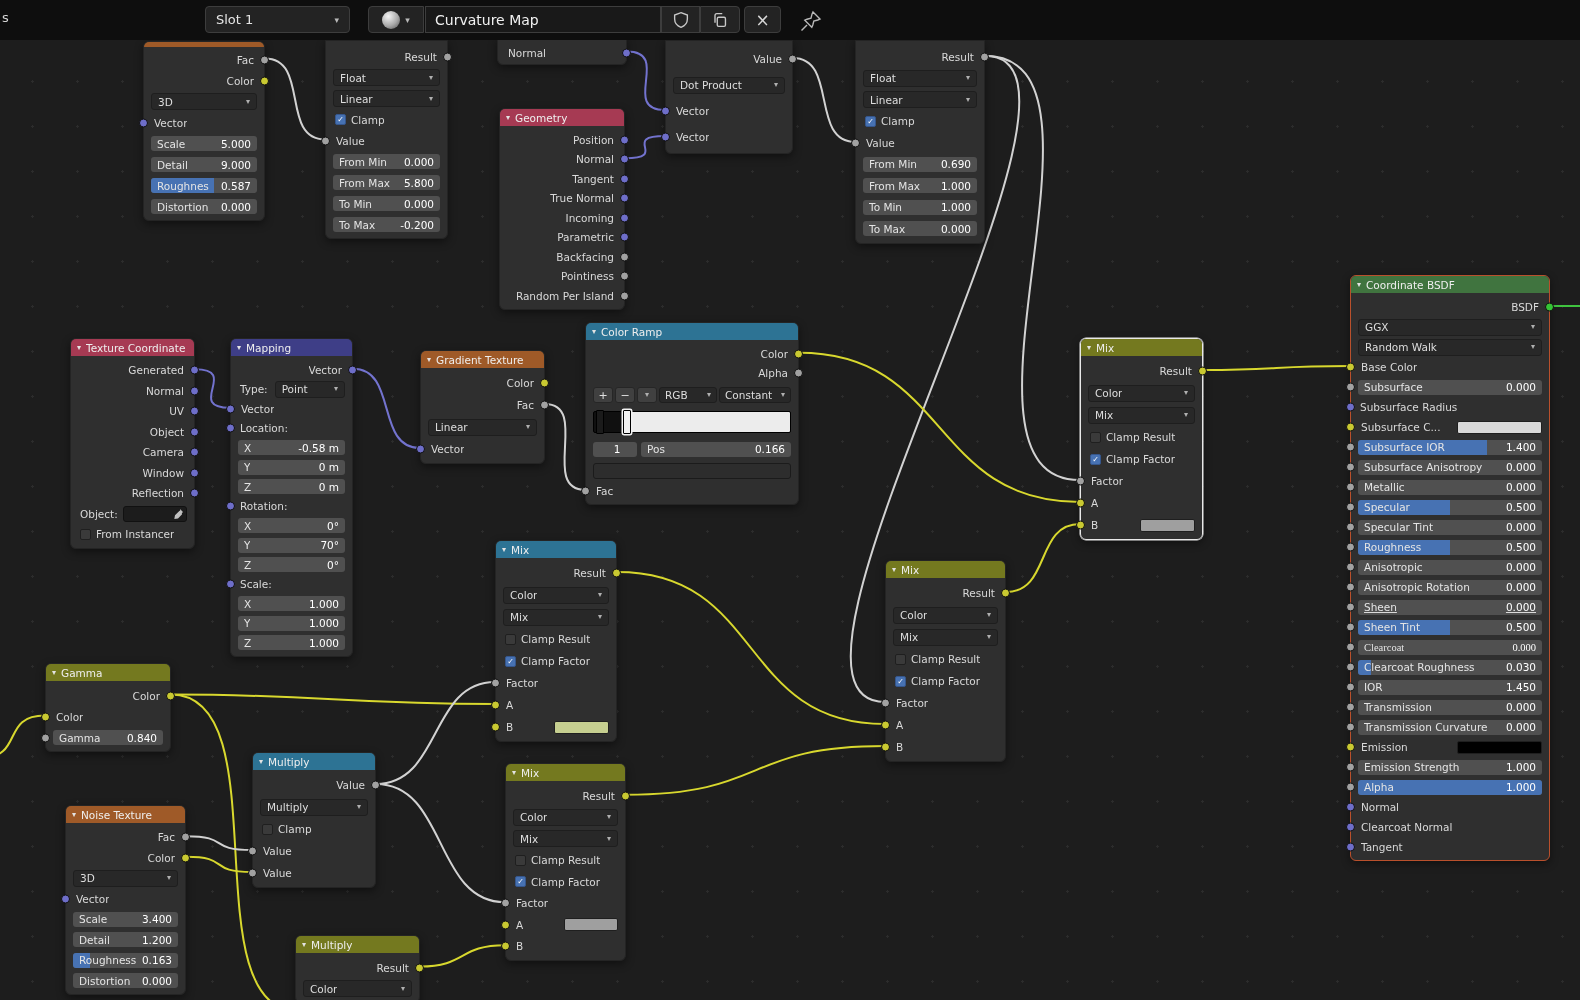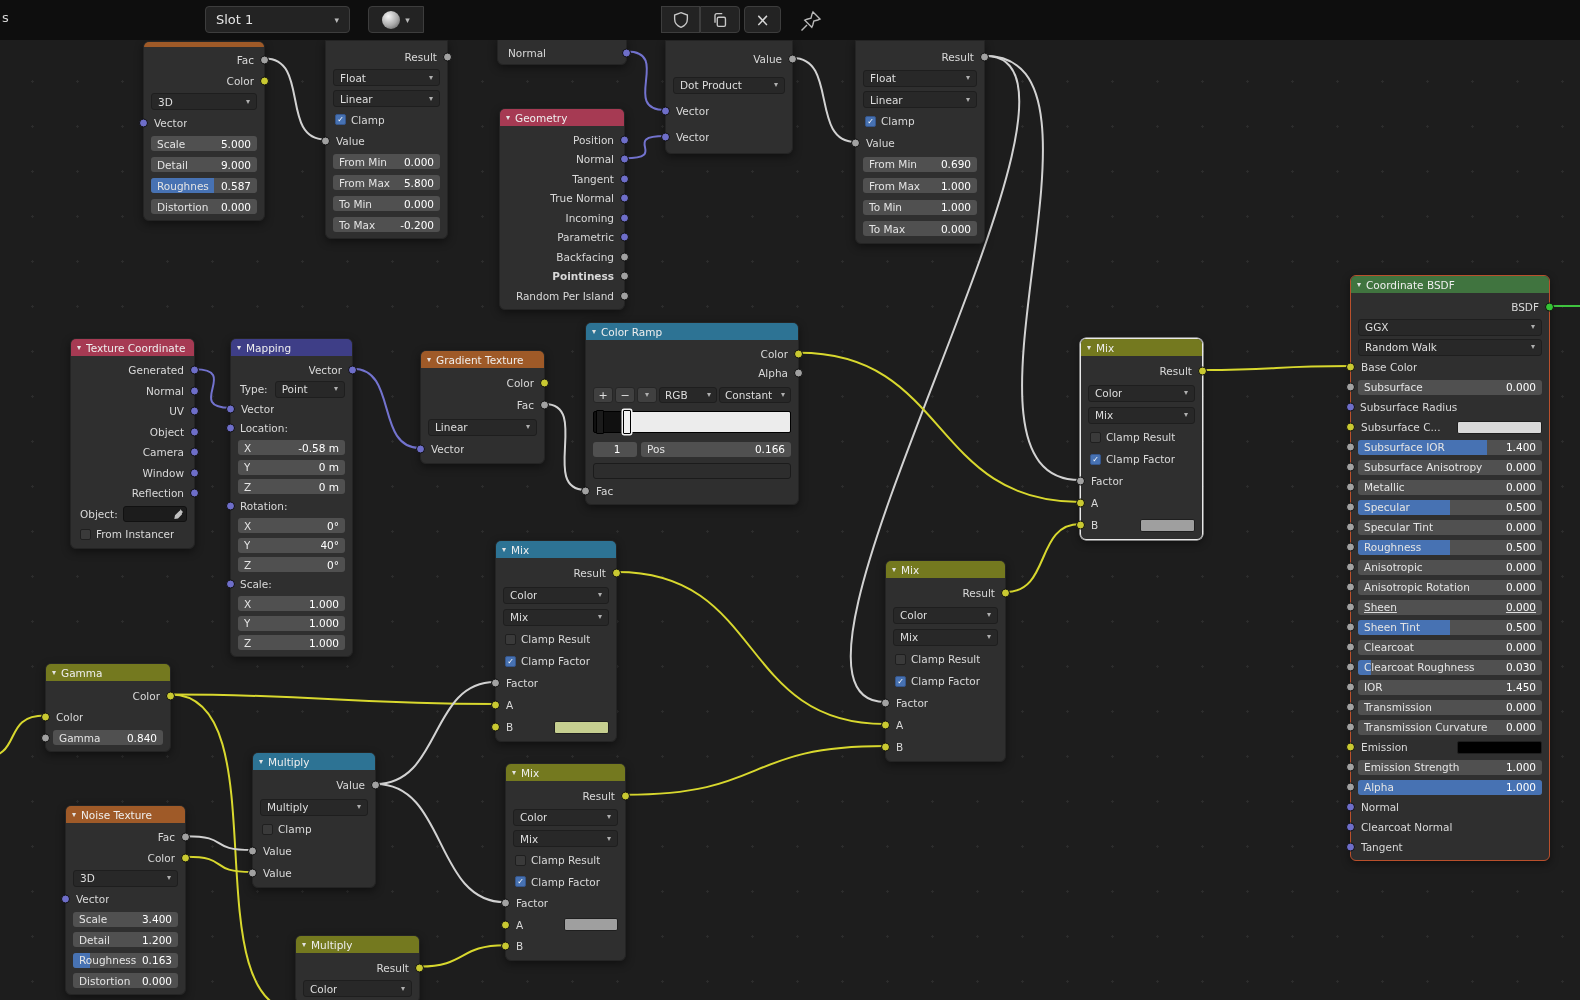--- a/index.html
+++ b/index.html
@@ -251,21 +251,21 @@
           <span class="sock r" style="background: rgb(110, 110, 201);"></span>
         </div>
         <div class="row r-out" style="height: 19.5px;">
           <span class="tlbl">Parametric</span>
           <span class="sock r" style="background: rgb(110, 110, 201);"></span>
         </div>
         <div class="row r-out" style="height: 19.5px;">
           <span class="tlbl">Backfacing</span>
           <span class="sock r" style="background: rgb(161, 161, 161);"></span>
         </div>
-        <div class="row r-out" style="height: 19.5px; font-weight: bold;">
+        <div class="row r-out" style="height: 19.5px;">
           <span class="tlbl">Pointiness</span>
           <span class="sock r" style="background: rgb(161, 161, 161);"></span>
         </div>
         <div class="row r-out" style="height: 19.5px;">
           <span class="tlbl">Random Per Island</span>
           <span class="sock r" style="background: rgb(161, 161, 161);"></span>
         </div>
       </div>
     </div>
     <div class="node cut" style="left: 665px; top: 40px; width: 128px;">
@@ -441,21 +441,21 @@
         </div>
         <div class="row" style="height: 19.5px;">
           <div class="field">
             <span class="nlbl">X</span>
             <span class="nval">0°</span>
           </div>
         </div>
         <div class="row" style="height: 19.5px;">
           <div class="field">
             <span class="nlbl">Y</span>
-            <span class="nval">40°</span>
+            <span class="nval">70°</span>
           </div>
         </div>
         <div class="row" style="height: 19.5px;">
           <div class="field">
             <span class="nlbl">Z</span>
             <span class="nval">0°</span>
           </div>
         </div>
         <div class="row lblrow" style="height: 19.5px;">
           <span class="sock l" style="background: rgb(110, 110, 201);"></span>
@@ -718,21 +718,21 @@
           </div>
         </div>
         <div class="row" style="height: 20px;">
           <span class="sock l" style="background: rgb(161, 161, 161);"></span>
           <div class="field">
             <div class="fill" style="width: 50%;"></div>
             <span class="nlbl">Sheen Tint</span>
             <span class="nval">0.500</span>
           </div>
         </div>
-        <div class="row" style="height: 20px;">
+        <div class="row" style="height: 20px; font-family: Liberation Serif, serif;">
           <span class="sock l" style="background: rgb(161, 161, 161);"></span>
           <div class="field">
             <span class="nlbl">Clearcoat</span>
             <span class="nval">0.000</span>
           </div>
         </div>
         <div class="row" style="height: 20px;">
           <span class="sock l" style="background: rgb(161, 161, 161);"></span>
           <div class="field">
             <div class="fill" style="width: 7%;"></div>
@@ -1068,20 +1068,21 @@
   <div class="tb-abs tb-dd tb-slot">
     <span>Slot 1</span>
     <span class="tb-caret">▾</span>
   </div>
 
   <div class="tb-abs tb-dd tb-prev">
     <span class="tb-sphere"></span>
     <span class="tb-caret">▾</span>
   </div>
 
+  <input class="tb-abs tb-name" readonly="" value="Curvature Map" style="">
 
   <div class="tb-abs tb-dd tb-btn tb-shield">
     <svg width="20" height="20" viewBox="0 0 22 22">
       <path d="M11 3l7 2.5V10c0 4.5-3 7.6-7 9.1-4-1.5-7-4.6-7-9.1V5.5z" fill="none" stroke="#c8c8c8" stroke-width="1.5"></path>
     </svg>
   </div>
 
   <div class="tb-abs tb-dd tb-btn tb-copy">
     <svg width="20" height="20" viewBox="0 0 22 22">
       <rect x="8" y="8" width="9" height="10" rx="1.5" fill="none" stroke="#c8c8c8" stroke-width="1.5"></rect>

